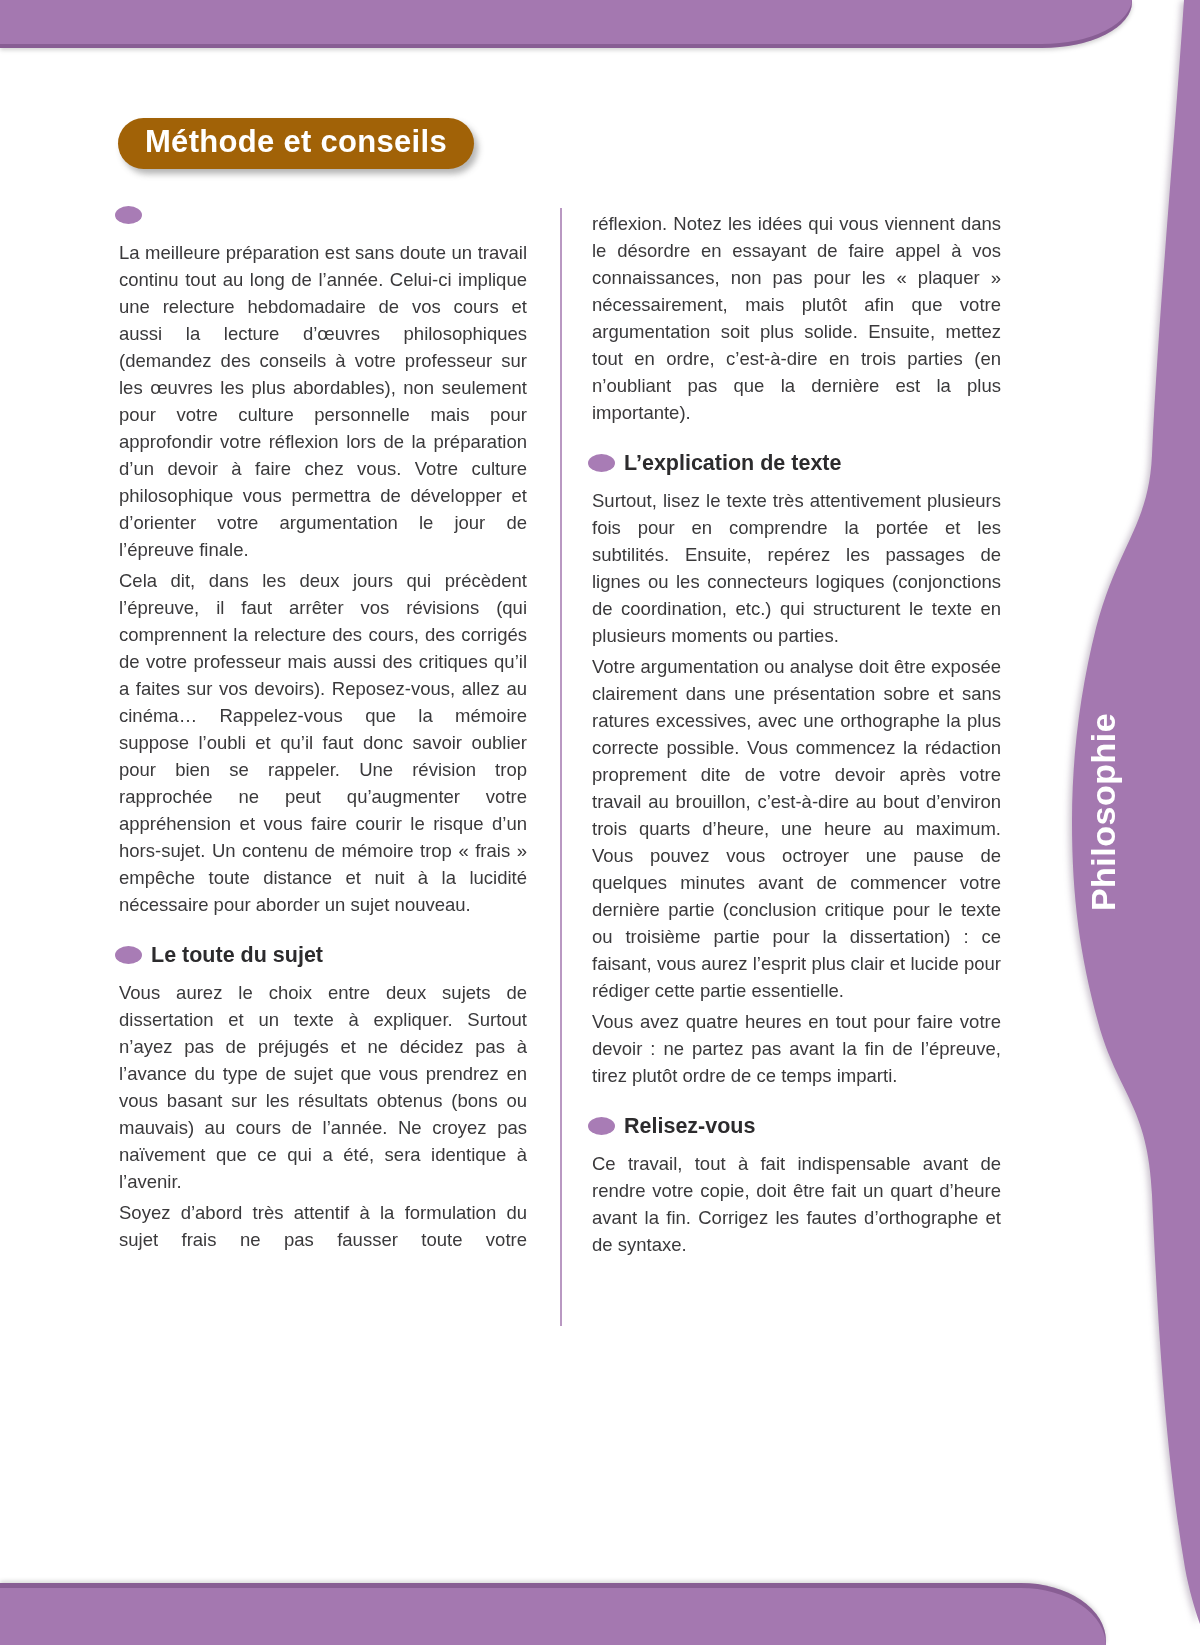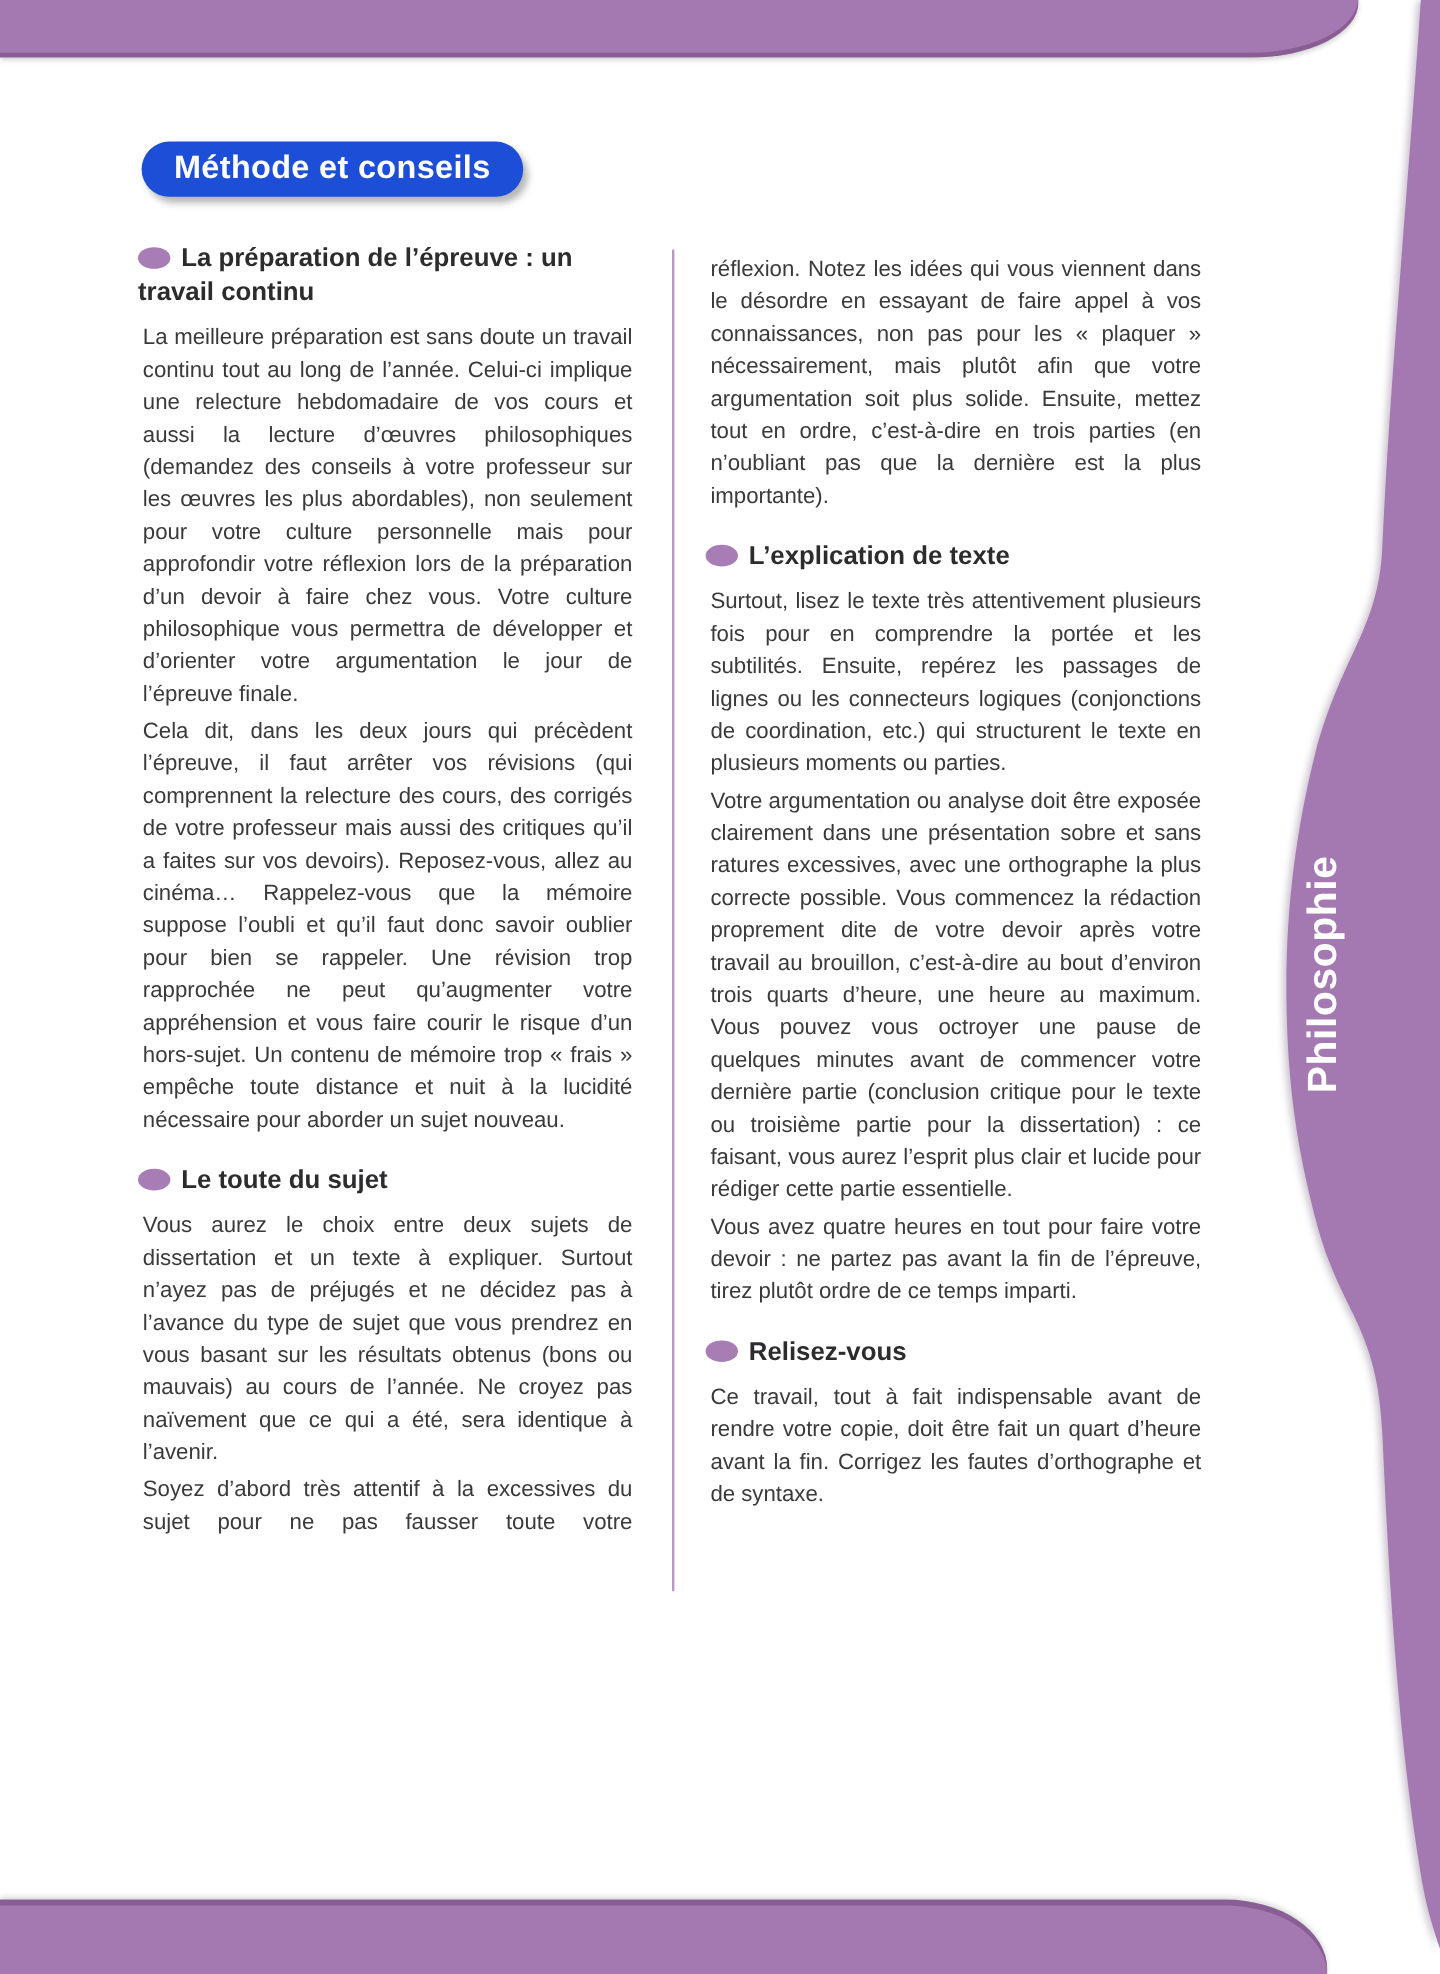--- a/index.html
+++ b/index.html
@@ -30,22 +30,22 @@
   }
   .side-tab-label {
     position:absolute; left:1103px; top:812px;
     transform:translate(-50%,-50%) rotate(-90deg);
     font-size:34px; font-weight:bold; color:#ffffff;
     letter-spacing:0.5px; white-space:nowrap;
   }
   .badge {
     position:absolute; left:118px; top:118px;
     padding:6px 27px 9px 27px;
-    background:#1d4ed8; border-radius:26px;
-    color:#ffffff; font-size:27px; font-weight:bold; letter-spacing:0.3px;
+    background:#a16207; border-radius:26px;
+    color:#ffffff; font-size:31px; font-weight:bold; letter-spacing:0.3px;
     box-shadow:4px 5px 6px rgba(90,90,90,0.45);
   }
   .page-number {
     position:absolute; left:1108px; top:1642px;
     font-size:25px; font-weight:600; color:#232124;
   }
   
   .col { position:absolute; top:202px; }
   .col-left  { left:115px; width:416px; }
   .col-right { left:588px; width:417px; top:206px; }
@@ -88,28 +88,28 @@
   <div class="side-tab-label">Philosophie</div>
   <div class="bottom-bar"></div>
   <div class="page-number">153</div>
 
   <div class="badge">Méthode et conseils</div>
 
   <div class="divider"></div>
 
   <div class="col col-left">
 
-    <h3 class="sec-title first"><span class="bullet"></span><span>La préparation de l’épreuve : un travail continu</span></h3>
+    <h3 class="sec-title first"><span class="bullet"></span></h3>
     <p class="body-p">La meilleure préparation est sans doute un travail continu tout au long de l’année. Celui-ci implique une relecture hebdomadaire de vos cours et aussi la lecture d’œuvres philosophiques (demandez des conseils à votre professeur sur les œuvres les plus abordables), non seulement pour votre culture personnelle mais pour approfondir votre réflexion lors de la préparation d’un devoir à faire chez vous. Votre culture philosophique vous permettra de développer et d’orienter votre argumentation le jour de l’épreuve finale.</p>
     <p class="body-p">Cela dit, dans les deux jours qui précèdent l’épreuve, il faut arrêter vos révisions (qui comprennent la relecture des cours, des corrigés de votre professeur mais aussi des critiques qu’il a faites sur vos devoirs). Reposez-vous, allez au cinéma… Rappelez-vous que la mémoire suppose l’oubli et qu’il faut donc savoir oublier pour bien se rappeler. Une révision trop rapprochée ne peut qu’augmenter votre appréhension et vous faire courir le risque d’un hors-sujet. Un contenu de mémoire trop « frais » empêche toute distance et nuit à la lucidité nécessaire pour aborder un sujet nouveau.</p>
 
     <h3 class="sec-title"><span class="bullet"></span><span>Le toute du sujet</span></h3>
     <p class="body-p">Vous aurez le choix entre deux sujets de dissertation et un texte à expliquer. Surtout n’ayez pas de préjugés et ne décidez pas à l’avance du type de sujet que vous prendrez en vous basant sur les résultats obtenus (bons ou mauvais) au cours de l’année. Ne croyez pas naïvement que ce qui a été, sera identique à l’avenir.</p>
 
-    <p class="body-p continues">Soyez d’abord très attentif à la excessives du sujet pour ne pas fausser toute votre</p>
+    <p class="body-p continues">Soyez d’abord très attentif à la formulation du sujet frais ne pas fausser toute votre</p>
   </div>
 
   <div class="col col-right">
 
     <p class="body-p">réflexion. Notez les idées qui vous viennent dans le désordre en essayant de faire appel à vos connaissances, non pas pour les « plaquer » nécessairement, mais plutôt afin que votre argumentation soit plus solide. Ensuite, mettez tout en ordre, c’est-à-dire en trois parties (en n’oubliant pas que la dernière est la plus importante).</p>
 
     <h3 class="sec-title"><span class="bullet"></span><span>L’explication de texte</span></h3>
     <p class="body-p">Surtout, lisez le texte très attentivement plusieurs fois pour en comprendre la portée et les subtilités. Ensuite, repérez les passages de lignes ou les connecteurs logiques (conjonctions de coordination, etc.) qui structurent le texte en plusieurs moments ou parties.</p>
 
     <p class="body-p">Votre argumentation ou analyse doit être exposée clairement dans une présentation sobre et sans ratures excessives, avec une orthographe la plus correcte possible. Vous commencez la rédaction proprement dite de votre devoir après votre travail au brouillon, c’est-à-dire au bout d’environ trois quarts d’heure, une heure au maximum. Vous pouvez vous octroyer une pause de quelques minutes avant de commencer votre dernière partie (conclusion critique pour le texte ou troisième partie pour la dissertation) : ce faisant, vous aurez l’esprit plus clair et lucide pour rédiger cette partie essentielle.</p>

